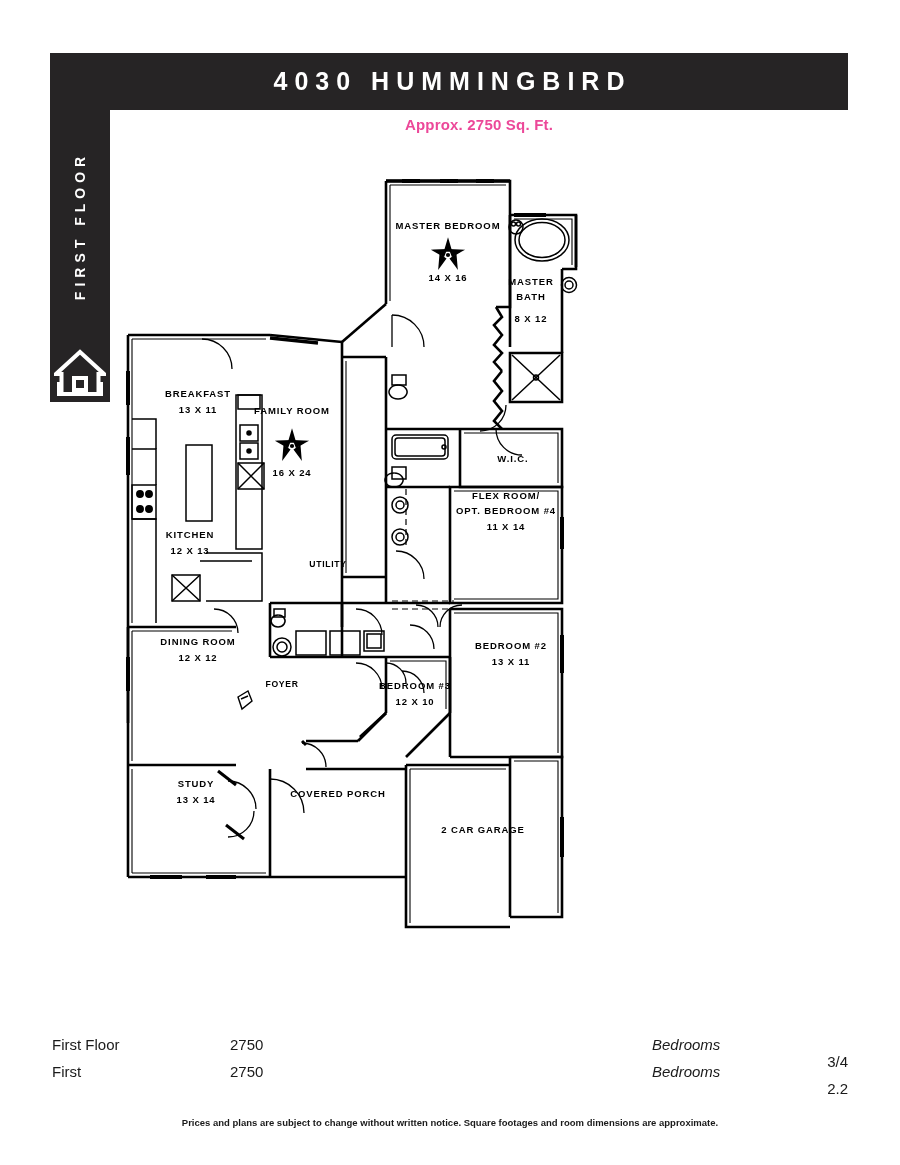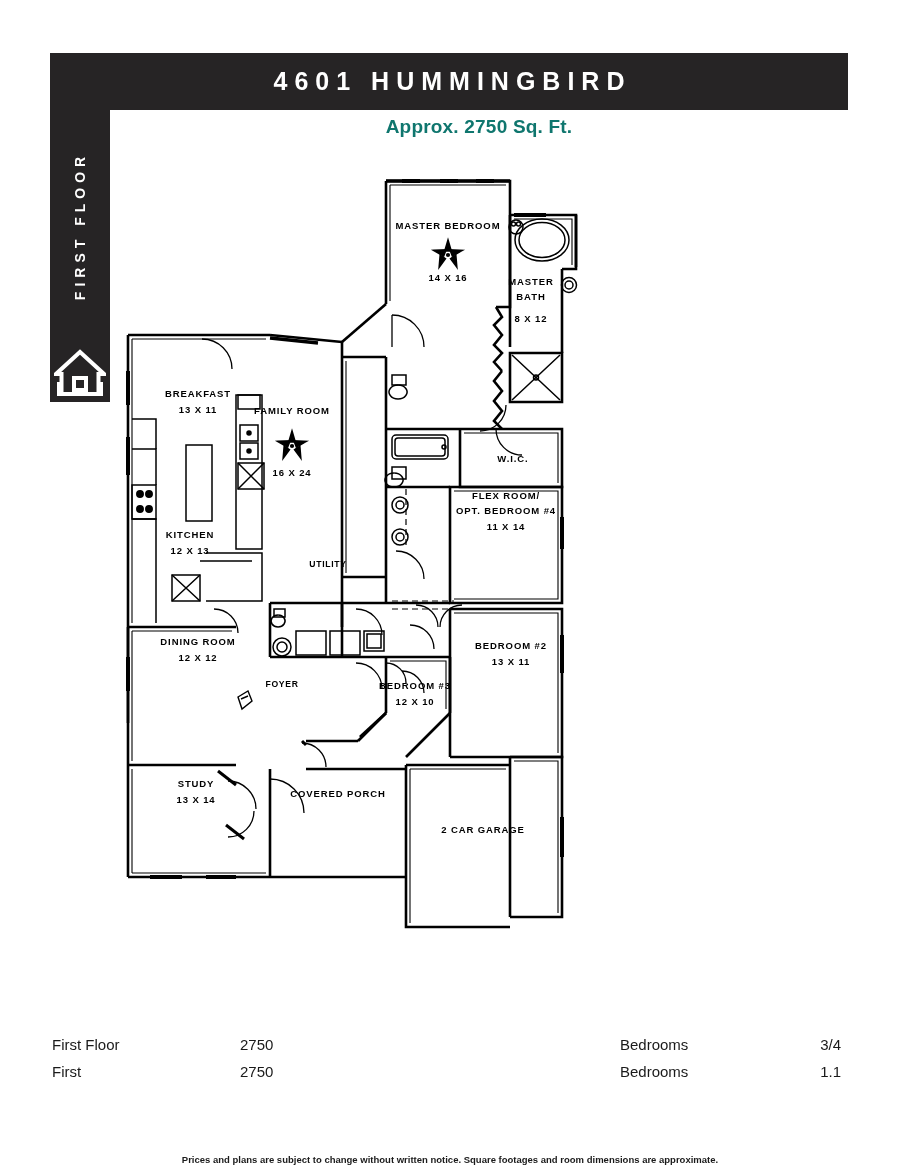--- a/index.html
+++ b/index.html
@@ -70,23 +70,23 @@
     width: 52px;
     height: 54px;
   }
 
   .subtitle {
     position: absolute;
     left: 110px;
     top: 116px;
     width: 738px;
     text-align: center;
-    font-size: 19px;
+    font-size: 15px;
     font-weight: bold;
-    color: #0f766e;
+    color: #ec4899;
     letter-spacing: 0.2px;
   }
 
   
   .plan-wrap {
     position: absolute;
     left: 110px;
     top: 157px;
     width: 740px;
     height: 800px;
@@ -104,47 +104,46 @@
   .spec-row {
     position: absolute;
     width: 900px;
     height: 27px;
     font-size: 15px;
     color: #1a1a1a;
   }
   .spec-row.r0 { top: 0px; }
   .spec-row.r1 { top: 27px; }
   .spec-left-label  { position: absolute; left: 52px;  }
-  .spec-left-value  { position: absolute; left: 240px; }
-  .spec-right-label { position: absolute; left: 620px; }
-  .spec-right-value { position: absolute; right: 59px; text-align: center; }
+  .spec-left-value  { position: absolute; left: 230px; }
+  .spec-right-label { position: absolute; left: 652px; font-style: italic; }
+  .spec-right-value { position: absolute; right: 52px; text-align: center; margin-top: 17px; }
 
   .disclaimer {
     position: absolute;
     left: 0;
     top: 1117px;
     width: 900px;
     text-align: center;
     font-size: 9.5px;
     font-weight: bold;
     color: #1a1a1a;
-    margin-top: 37px;
   }
 
   
   .rm { font-family: "Liberation Sans", sans-serif; font-weight: bold; fill: #000; text-anchor: middle; }
   .rm-name { font-size: 9.5px; letter-spacing: 0.9px; }
   .rm-dim  { font-size: 9.5px; letter-spacing: 0.9px; }
   .rm-small { font-size: 8.6px; letter-spacing: 0.7px; }
 </style>
 </head>
 <body>
 
 <div class="header-bar">
-  <div class="header-title">4601 HUMMINGBIRD</div>
+  <div class="header-title">4030 HUMMINGBIRD</div>
 </div>
 
 <div class="sidebar">
   <div class="sidebar-label">
     <span>FIRST FLOOR</span>
   </div>
   <svg class="house-icon" viewBox="0 0 52 54">
     <path d="M26 6 L50 28 L44.5 28 L44.5 48 L7.5 48 L7.5 28 L2 28 Z" fill="none" stroke="#ffffff" stroke-width="4"></path>
     <rect x="20" y="32" width="12" height="12" fill="none" stroke="#ffffff" stroke-width="4"></rect>
     <rect x="3" y="36" width="4" height="14" fill="#ffffff"></rect>
@@ -462,17 +461,17 @@
   <div class="spec-row r0">
     <span class="spec-left-label">First Floor</span>
     <span class="spec-left-value">2750</span>
     <span class="spec-right-label">Bedrooms</span>
     <span class="spec-right-value">3/4</span>
   </div>
   <div class="spec-row r1">
     <span class="spec-left-label">First</span>
     <span class="spec-left-value">2750</span>
     <span class="spec-right-label">Bedrooms</span>
-    <span class="spec-right-value">1.1</span>
+    <span class="spec-right-value">2.2</span>
   </div>
 </div>
 
 <div class="disclaimer">Prices and plans are subject to change without written notice. Square footages and room dimensions are approximate.</div>
 
 </body></html>

